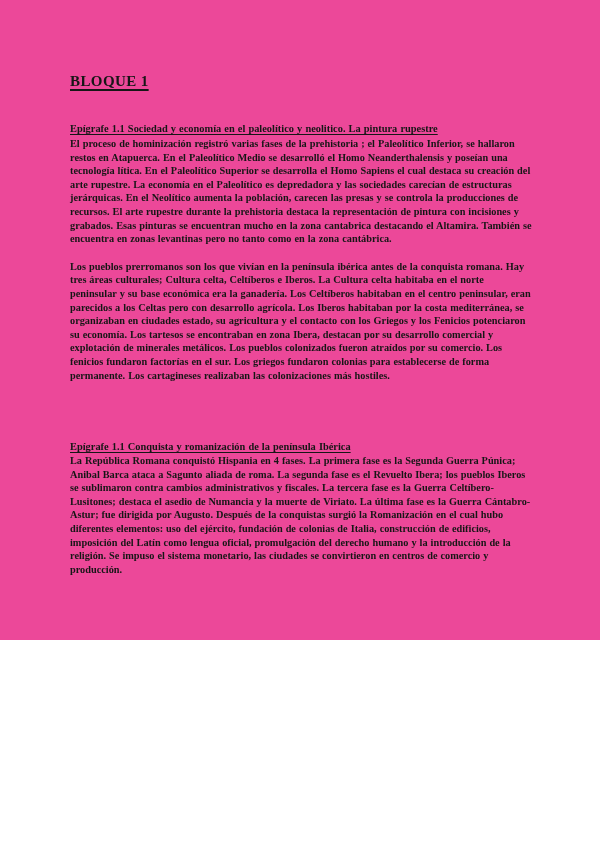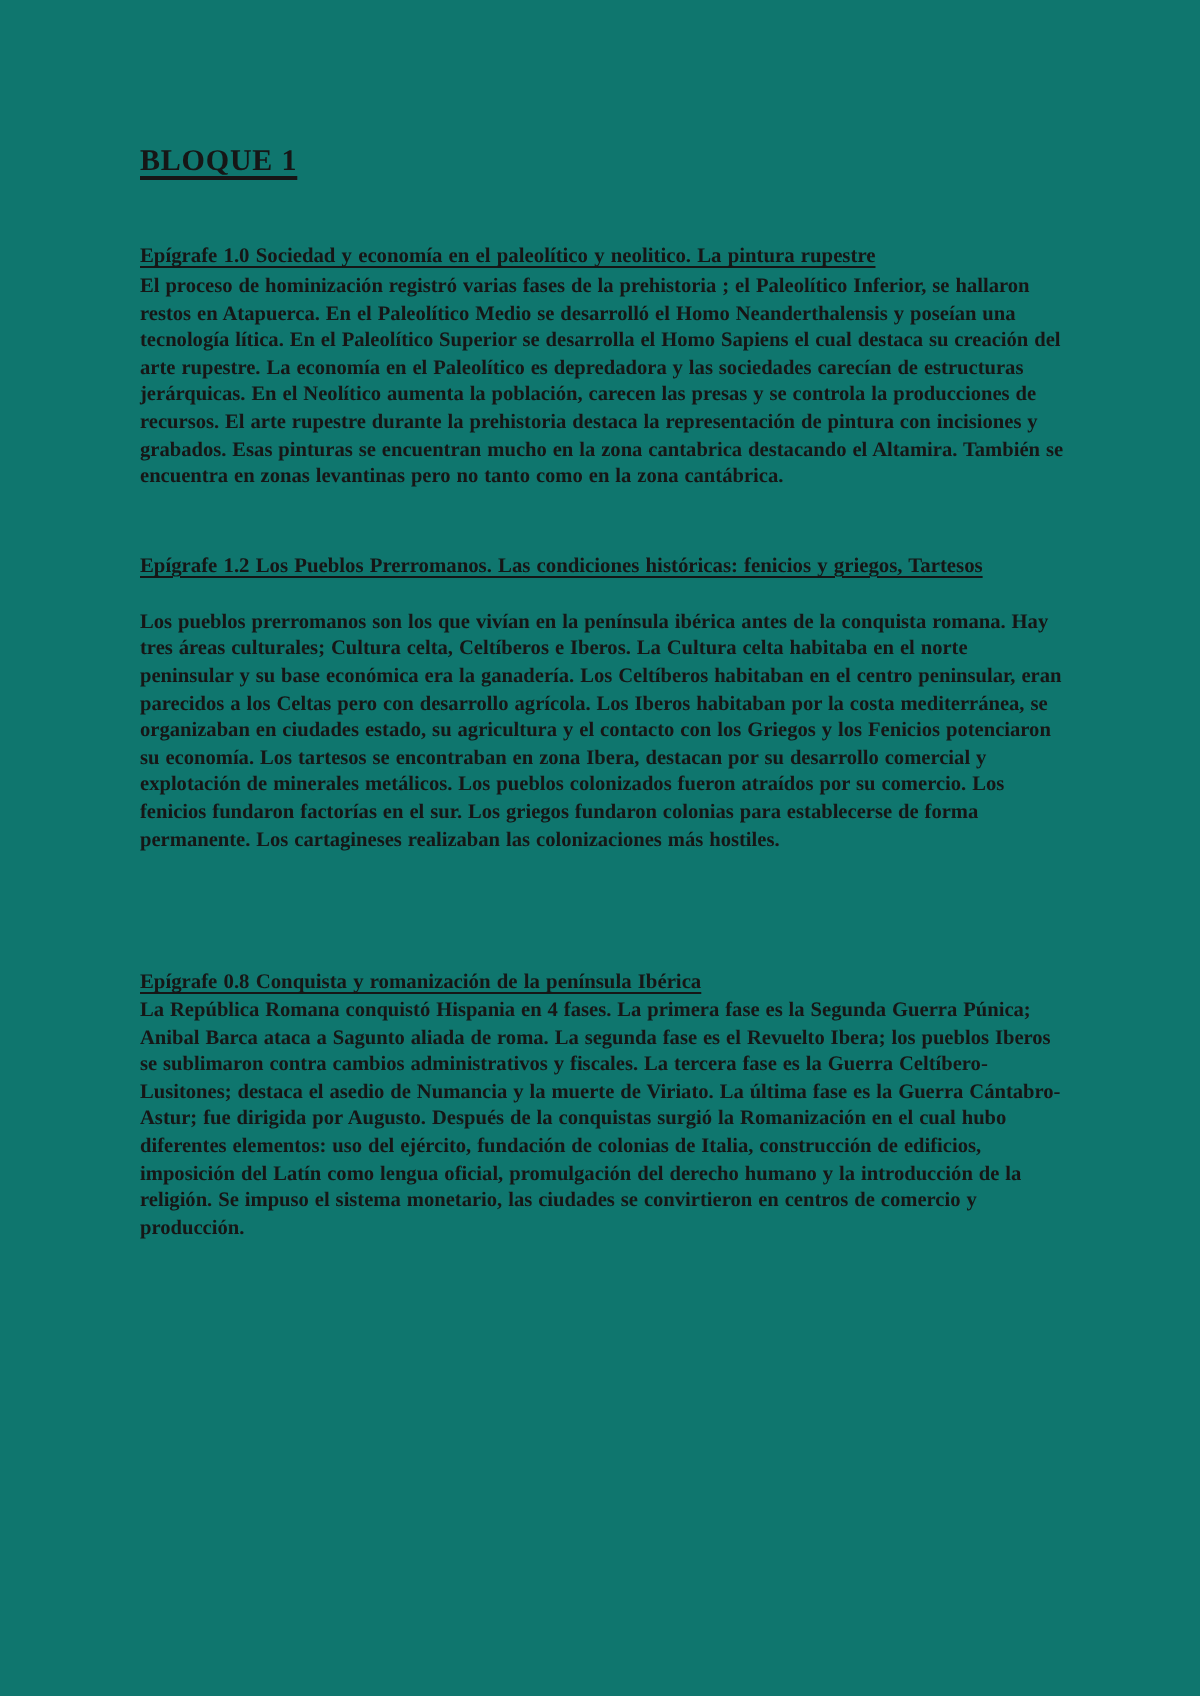--- a/index.html
+++ b/index.html
@@ -3,23 +3,23 @@
 <meta charset="utf-8">
 <style>
   html, body {
     margin: 0;
     padding: 0;
     background: #ffffff;
   }
   .page {
     position: relative;
     width: 600px;
-    height: 848px;
+    height: 640px;
     box-sizing: border-box;
-    background: #0f766e;
+    background: #ec4899;
     padding: 72px 68px 0 70px;
     overflow: hidden;
     font-family: "Liberation Serif", "DejaVu Serif", serif;
     color: #161616;
   }
   .doc-title {
     margin: 0;
     font-size: 15px;
     line-height: 18px;
     font-weight: 700;
@@ -54,27 +54,26 @@
   .sec-3 p  { }
 </style>
 </head>
 <body>
 
 <div class="page">
 
   <h1 class="doc-title">BLOQUE 1</h1>
 
   <section class="sec sec-1">
-    <h2>Epígrafe 1.0 Sociedad y economía en el paleolítico y neolitico. La pintura rupestre</h2>
+    <h2>Epígrafe 1.1 Sociedad y economía en el paleolítico y neolitico. La pintura rupestre</h2>
     <p>El proceso de hominización registró varias fases de la prehistoria ; el Paleolítico Inferior, se hallaron restos en Atapuerca. En el Paleolítico Medio se desarrolló el Homo Neanderthalensis y poseían una tecnología lítica. En el Paleolítico Superior se desarrolla el Homo Sapiens el cual destaca su creación del arte rupestre. La economía en el Paleolítico es depredadora y las sociedades carecían de estructuras jerárquicas. En el Neolítico aumenta la población, carecen las presas y se controla la producciones de recursos. El arte rupestre durante la prehistoria destaca la representación de pintura con incisiones y grabados. Esas pinturas se encuentran mucho en la zona cantabrica destacando el Altamira. También se encuentra en zonas levantinas pero no tanto como en la zona cantábrica.</p>
   </section>
 
   <section class="sec sec-2">
-    <h2>Epígrafe 1.2 Los Pueblos Prerromanos. Las condiciones históricas: fenicios y griegos, Tartesos</h2>
     <p>Los pueblos prerromanos son los que vivían en la península ibérica antes de la conquista romana. Hay tres áreas culturales; Cultura celta, Celtíberos e Iberos. La Cultura celta habitaba en el norte peninsular y su base económica era la ganadería. Los Celtíberos habitaban en el centro peninsular, eran parecidos a los Celtas pero con desarrollo agrícola. Los Iberos habitaban por la costa mediterránea, se organizaban en ciudades estado, su agricultura y el contacto con los Griegos y los Fenicios potenciaron su economía. Los tartesos se encontraban en zona Ibera, destacan por su desarrollo comercial y explotación de minerales metálicos. Los pueblos colonizados fueron atraídos por su comercio. Los fenicios fundaron factorías en el sur. Los griegos fundaron colonias para establecerse de forma permanente. Los cartagineses realizaban las colonizaciones más hostiles.</p>
   </section>
 
   <section class="sec sec-3">
-    <h2>Epígrafe 0.8 Conquista y romanización de la península Ibérica</h2>
+    <h2>Epígrafe 1.1 Conquista y romanización de la península Ibérica</h2>
     <p>La República Romana conquistó Hispania en 4 fases. La primera fase es la Segunda Guerra Púnica; Anibal Barca ataca a Sagunto aliada de roma. La segunda fase es el Revuelto Ibera; los pueblos Iberos se sublimaron contra cambios administrativos y fiscales. La tercera fase es la Guerra Celtíbero-Lusitones; destaca el asedio de Numancia y la muerte de Viriato. La última fase es la Guerra Cántabro-Astur; fue dirigida por Augusto. Después de la conquistas surgió la Romanización en el cual hubo diferentes elementos: uso del ejército, fundación de colonias de Italia, construcción de edificios, imposición del Latín como lengua oficial, promulgación del derecho humano y la introducción de la religión. Se impuso el sistema monetario, las ciudades se convirtieron en centros de comercio y producción.</p>
   </section>
 
 </div>
 
 </body></html>

